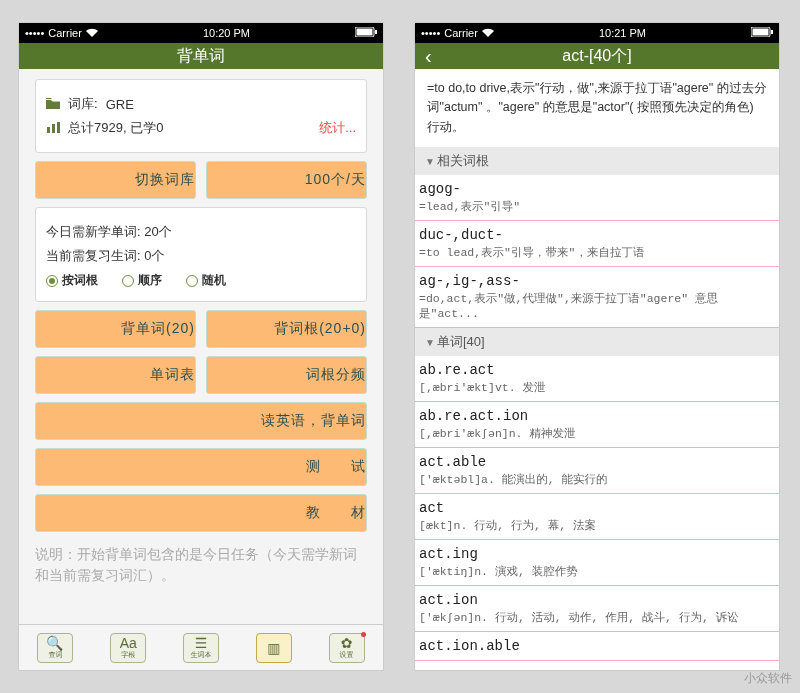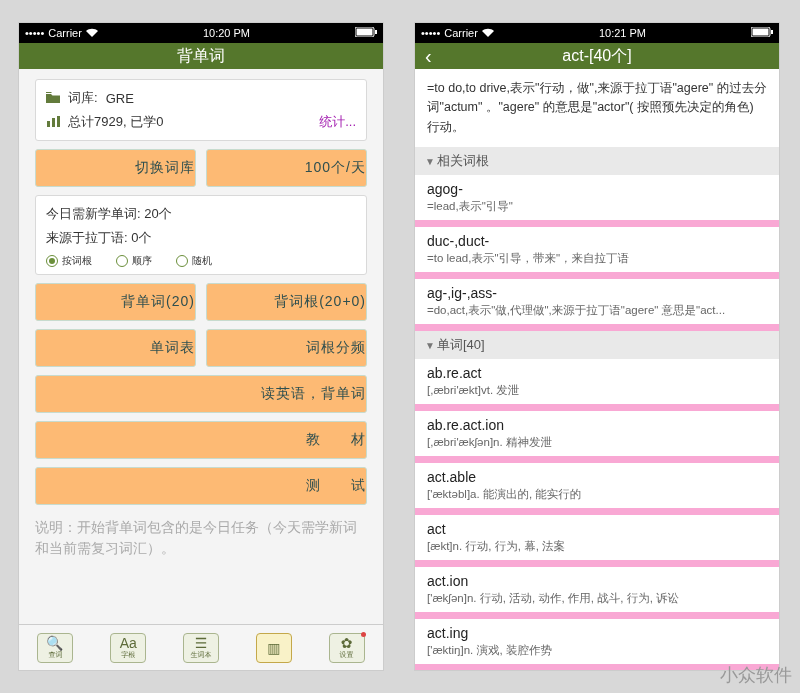--- a/index.html
+++ b/index.html
@@ -54,41 +54,41 @@
     flex: 1;
     overflow: hidden;
     padding: 10px 16px 0 16px;
     display: flex;
     flex-direction: column;
   }
   .card {
     border: 1px solid #d9d9d9;
     border-radius: 3px;
     background: #fff;
-    padding: 6px 10px;
+    padding: 12px 10px;
     margin-bottom: 8px;
     font-size: 13px;
     color: #333;
   }
   .card-row { display: flex; align-items: center; gap: 8px; height: 24px;}
   .ico { width: 14px; text-align: center; color: #637b3c; }
-  .stats-link { margin-left: auto; color: #a21caf; }
+  .stats-link { margin-left: auto; color: #ef4444; }
   .btnrow { display: flex; gap: 10px; margin-bottom: 8px; }
   .mintbtn {
     flex: 1;
     background: #fdba74;
     border: 1px solid #c7dbce;
     border-radius: 3px;
     text-align: right;
     padding: 9px 0;
     font-size: 14px;
     color: #2f4f4f;
     letter-spacing: 1px;
   }
-  .radios { display: flex; gap: 24px; margin-top: 4px; font-size: 10px; }
+  .radios { display: flex; gap: 24px; margin-top: 4px; font-size: 12px; font-weight: bold; }
   .radio { display: flex; align-items: center; gap: 4px; }
   .radio .dot {
     width: 12px; height: 12px; border-radius: 50%;
     border: 1.5px solid #6b8f3b; display: inline-flex;
     align-items: center; justify-content: center;
   }
   .radio.sel .dot::after {
     content: ""; width: 6px; height: 6px; border-radius: 50%;
     background: #6b8f3b;
   }
@@ -121,28 +121,28 @@
   .sect {
     background: #e9e9e9;
     padding: 5px 10px;
     font-size: 13px;
     color: #555;
     display: flex;
     align-items: center;
     gap: 2px;
   }
   .sect .tri { font-size: 10px; color:#777;}
-  .litem { padding: 6px 12px 6px 12px; border-bottom: 7px solid #f9a8d4;}
+  .litem { padding: 6px 12px 6px 4px; border-bottom: 1px solid #f9a8d4; font-family: Liberation Mono, monospace;}
   .litem .lhead { font-size: 14px; color:#222;}
   .litem .lmeta { font-size: 11.5px; color:#666; margin-top:2px;}
   .watermark {
     position: absolute;
     right: 8px;
     bottom: 6px;
-    font-size: 18px;
+    font-size: 12px;
     color: #999;
   }
   .container { position: relative; width:800px; height:693px;}
 </style>
 </head>
 <body>
 <div class="container">
 
 <div class="phone" style="position:absolute;left:18px;top:22px;">
   <div class="statusbar">
@@ -194,21 +194,21 @@
     </div>
     <div class="btnrow">
       <div class="mintbtn">切换词库</div>
       <div class="mintbtn">100个/天</div>
     </div>
     <div class="card">
       <div class="card-row">
             <span>今日需新学单词: 20个</span>
           </div>
       <div class="card-row">
-            <span>来源于拉丁语: 0个</span>
+            <span>当前需复习生词: 0个</span>
           </div>
       <div class="radios">
         <span class="radio sel">
               <span class="dot"></span>
               <span>按词根</span>
             </span>
         <span class="radio">
               <span class="dot"></span>
               <span>顺序</span>
             </span>
@@ -223,24 +223,24 @@
       <div class="mintbtn">背词根(20+0)</div>
     </div>
     <div class="btnrow">
       <div class="mintbtn">单词表</div>
       <div class="mintbtn">词根分频</div>
     </div>
     <div class="btnrow">
           <div class="mintbtn">读英语，背单词</div>
         </div>
     <div class="btnrow">
+          <div class="mintbtn">测　　试</div>
+        </div>
+    <div class="btnrow">
           <div class="mintbtn">教　　材</div>
-        </div>
-    <div class="btnrow">
-          <div class="mintbtn">测　　试</div>
         </div>
     <div class="note">说明：开始背单词包含的是今日任务（今天需学新词和当前需复习词汇）。</div>
   </div>
   <div class="tabbar">
     <div class="tab">
           <span class="ticon">🔍</span>
           <span>查词</span>
         </div>
     <div class="tab">
           <span class="ticon">Aa</span>
@@ -322,28 +322,28 @@
           </div>
           <div class="litem">
             <div class="lhead">act.able</div>
             <div class="lmeta">['æktəbl]a. 能演出的, 能实行的</div>
           </div>
           <div class="litem">
             <div class="lhead">act</div>
             <div class="lmeta">[ækt]n. 行动, 行为, 幕, 法案</div>
           </div>
           <div class="litem">
+            <div class="lhead">act.ing</div>
+            <div class="lmeta">['æktiŋ]n. 演戏, 装腔作势</div>
+          </div>
+          <div class="litem">
             <div class="lhead">act.ion</div>
             <div class="lmeta">['ækʃən]n. 行动, 活动, 动作, 作用, 战斗, 行为, 诉讼</div>
           </div>
           <div class="litem">
-            <div class="lhead">act.ing</div>
-            <div class="lmeta">['æktiŋ]n. 演戏, 装腔作势</div>
-          </div>
-          <div class="litem">
             <div class="lhead">act.ion.able</div>
           </div>
         </div>
   </div>
 </div>
 
 <div class="watermark">小众软件</div>
 
 </div>
 

